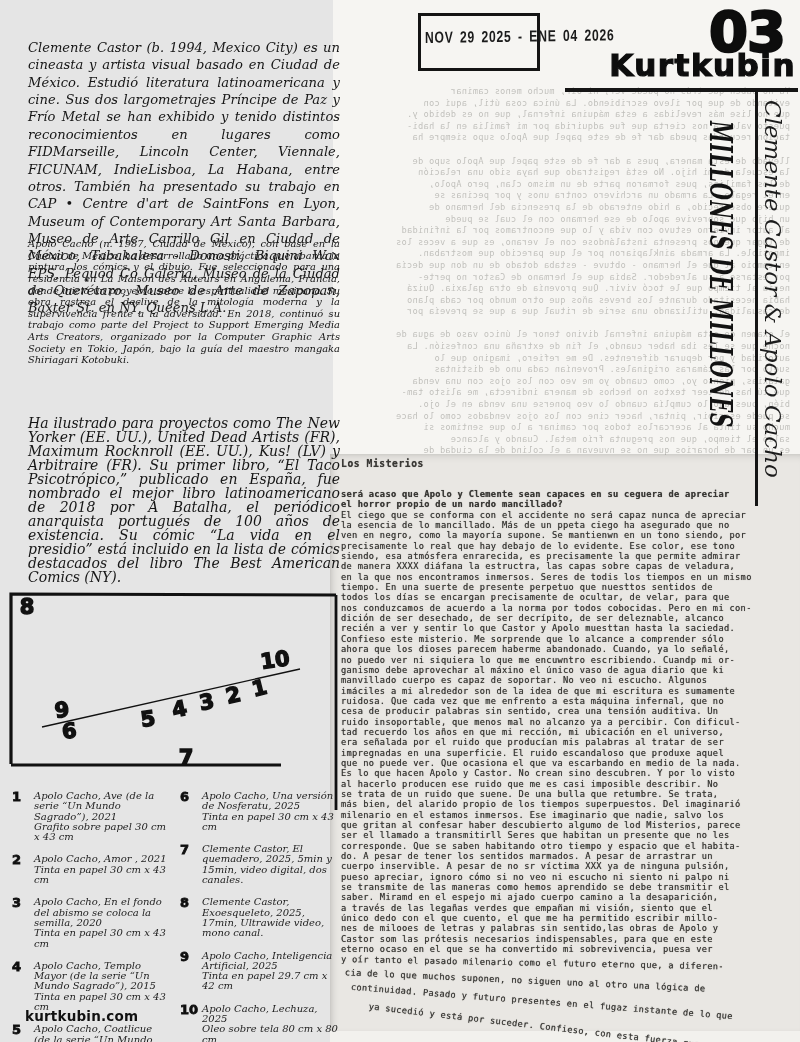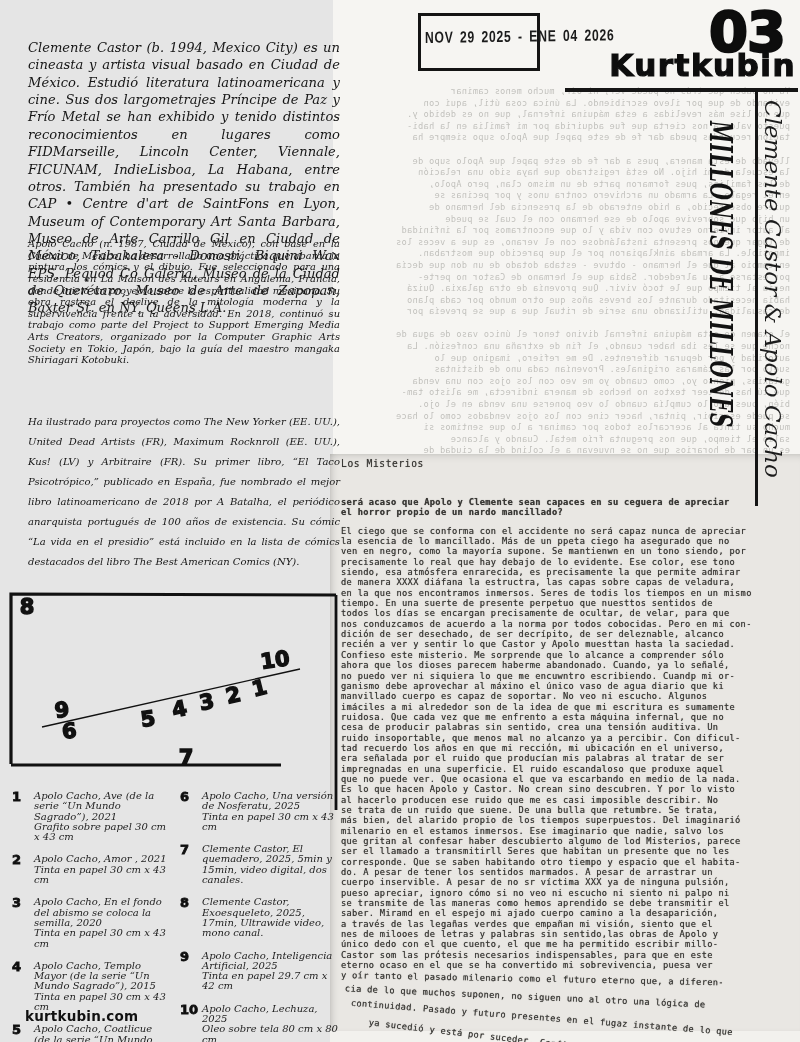--- a/index.html
+++ b/index.html
@@ -9,21 +9,21 @@
   
   .scan-top{position:absolute;left:333px;top:0;width:467px;height:456px;background:#f6f5f2;z-index:1;}
   .scan-paper{position:absolute;left:330px;top:454px;width:470px;height:577px;background:#e9e7e3;
               box-shadow:inset 6px 0 9px -6px rgba(0,0,0,.25), inset 0 8px 10px -8px rgba(0,0,0,.18);z-index:2;}
   .scan-paper-edge{position:absolute;left:330px;top:1031px;width:470px;height:11px;background:#f2f1ed;z-index:2;}
 
   
   .bio{position:absolute;left:28px;width:312px;font-style:italic;text-align:justify;z-index:5;}
   .bio.first{top:26px;font-size:13.1px;line-height:17.35px;}
   .bio.second{top:228px;font-size:9.9px;line-height:11.65px;}
-  .bio.third{top:402px;font-size:10px;line-height:20px;}
+  .bio.third{top:402px;font-size:14px;line-height:14px;}
 
   
   .stamp-box{position:absolute;left:418px;top:13px;width:116px;height:52px;border:3px solid #141414;z-index:6;}
   .stamp-text{position:absolute;left:425px;top:29px;z-index:7;white-space:nowrap;
               font-family:"Liberation Sans",sans-serif;font-weight:bold;font-size:16px;letter-spacing:1px;word-spacing:3px;
               transform:scaleX(0.76) rotate(-0.6deg);transform-origin:left center;color:#1b1b1b;}
   .issue-number{position:absolute;right:15px;top:4px;z-index:6;font-family:"DejaVu Sans",sans-serif;
               font-weight:900;font-size:56px;line-height:1;letter-spacing:-1px;color:#0d0d0d;
               -webkit-text-stroke:2.4px #0d0d0d;}
   .brand{position:absolute;right:4px;top:50px;z-index:6;font-family:"DejaVu Sans",sans-serif;
@@ -43,24 +43,24 @@
   .bleed{position:absolute;left:338px;top:86px;width:452px;height:430px;z-index:4;overflow:hidden;
          transform:scaleX(-1);opacity:0.30;filter:blur(0.35px);
          font-family:"DejaVu Sans Mono",monospace;font-size:8.6px;line-height:11.6px;
          letter-spacing:0.3px;color:#45453e;pointer-events:none;}
   .bleed-line{white-space:nowrap;min-height:11.6px;}
 
   
   .essay{position:absolute;left:341px;top:458px;width:430px;z-index:5;
          font-family:"DejaVu Sans Mono",monospace;color:#393835;
          text-shadow:0 0 0.7px rgba(45,44,40,0.75);}
-  .essay-heading{font-size:9.6px;font-weight:normal;letter-spacing:0.6px;margin-bottom:28px;}
+  .essay-heading{font-size:9.6px;font-weight:bold;letter-spacing:0.6px;margin-bottom:20px;}
   .essay-intro .line{font-weight:bold;}
   .essay .line{font-size:8.7px;line-height:10.35px;letter-spacing:0.32px;white-space:nowrap;}
-  .essay-body{margin-top:8px;}
+  .essay-body{}
   .essay .line.sloped{transform-origin:left center;position:relative;}
 
   
   .floorplan{position:absolute;left:0;top:580px;z-index:3;}
   .floorplan text{font-family:"DejaVu Sans",sans-serif;font-weight:900;font-size:21px;fill:#111;
                   stroke:#111;stroke-width:1.4px;}
 
   
   .works-col{position:absolute;z-index:5;width:158px;}
   .works-col.c1{left:12px;top:791px;}
@@ -171,22 +171,22 @@
         <div class="line">milenario en el estamos inmersos. Ese imaginario que nadie, salvo los</div>
         <div class="line">que gritan al confesar haber descubierto algumo de lod Misterios, parece</div>
         <div class="line">ser el llamado a transmitirll Seres que habitan un presente que no les</div>
         <div class="line">corresponde. Que se saben habitando otro tiempo y espacio que el habita-</div>
         <div class="line">do. A pesar de tener los sentidos marmados. A pesar de arrastrar un</div>
         <div class="line">cuerpo inservible. A pesar de no sr víctima XXX ya de ninguna pulsión,</div>
         <div class="line">pueso apreciar, ignoro cómo si no veo ni escucho ni siento ni palpo ni</div>
         <div class="line">se transmite de las maneras como hemos aprendido se debe transmitir el</div>
         <div class="line">saber. Miramd en el espejo mi ajado cuerpo camino a la desaparición,</div>
         <div class="line">a través de las legañas verdes que empañan mi visión, siento que el</div>
+        <div class="line">único dedo con el que cuento, el que me ha permitido escribir millo-</div>
         <div class="line">nes de milooes de letras y palabras sin sentido,las obras de Apolo y</div>
-        <div class="line">único dedo con el que cuento, el que me ha permitido escribir millo-</div>
         <div class="line">Castor som las prótesis necesarios indispensables, para que en este</div>
         <div class="line">eterno ocaso en el que se ha convertido mi sobrevivencia, puesa ver</div>
         <div class="line sloped" style="transform: rotate(1.1deg) translateX(0px); margin-top: 0px;">y oír tanto el pasado milenario como el futuro eterno que, a diferen-</div>
         <div class="line sloped" style="transform: rotate(2.6deg) translateX(4px); margin-top: 2px;">cia de lo que muchos suponen, no siguen uno al otro una lógica de</div>
         <div class="line sloped" style="transform: rotate(4.4deg) translateX(10px); margin-top: 4px;">continuidad. Pasado y futuro presentes en el fugaz instante de lo que</div>
         <div class="line sloped" style="transform: rotate(6.6deg) translateX(28px); margin-top: 6px;">ya sucedió y está por suceder. Confieso, con esta fuerza que me</div>
       </div>
   </div>
 
   <svg class="floorplan" width="420" height="250" viewBox="0 0 420 250">

